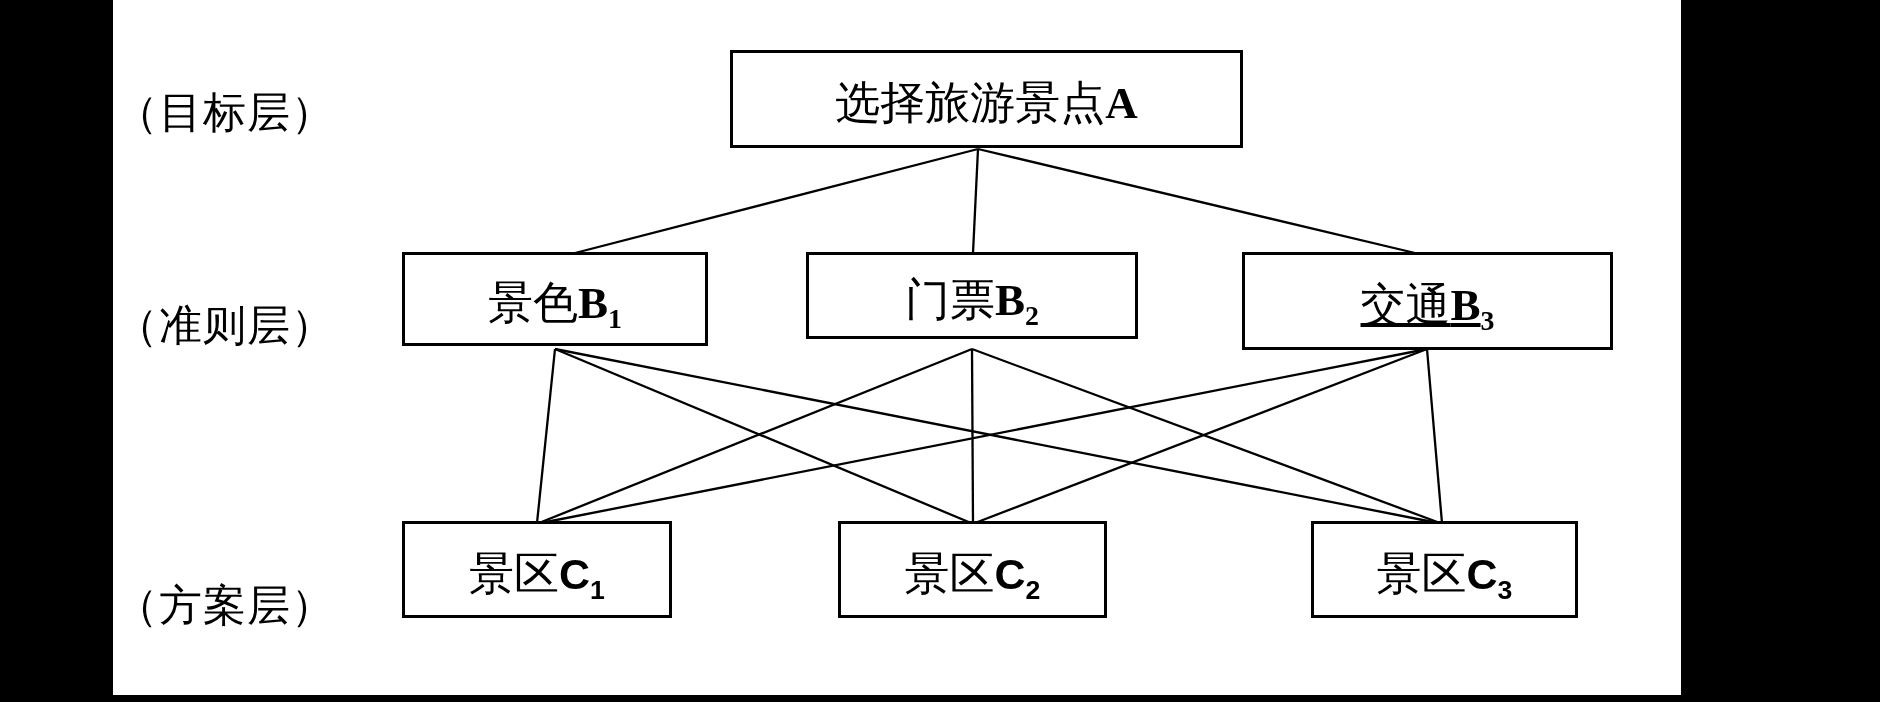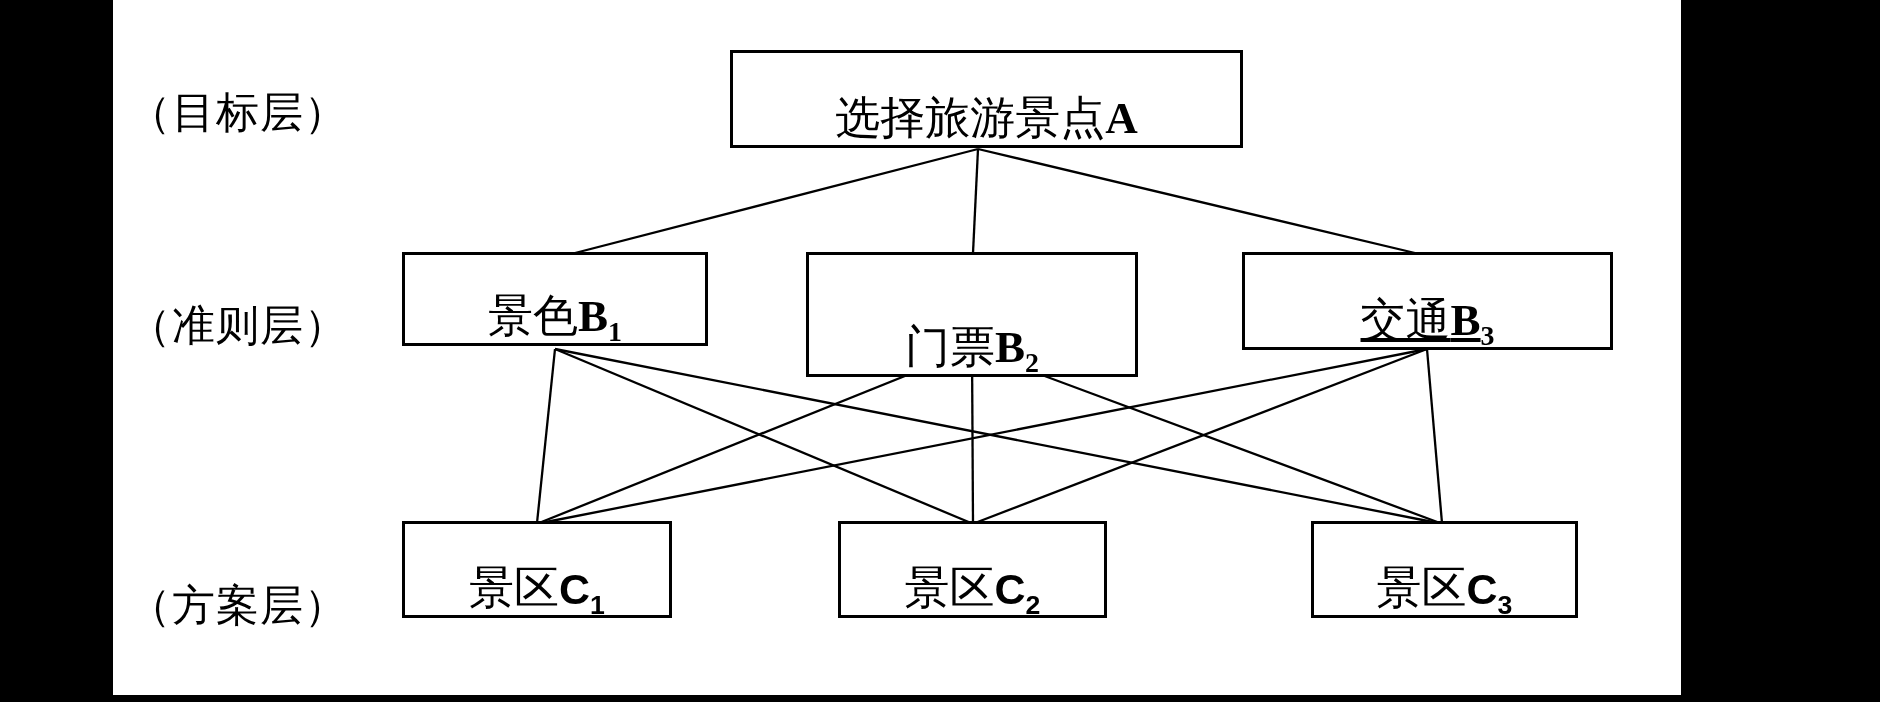--- a/index.html
+++ b/index.html
@@ -31,42 +31,42 @@
     stroke: #000000;
     stroke-width: 2.3;
   }
   .node {
     position: absolute;
     box-sizing: border-box;
     background: #ffffff;
     border: 3px solid #000000;
     display: flex;
     justify-content: center;
-    align-items: flex-end;
+    align-items: center;
     padding-top: 10px;
     font-size: 45px;
     line-height: 1.18;
     color: #000000;
     white-space: nowrap;
   }
   .node .sym {
     font-weight: bold;
     font-family: "Liberation Serif", "DejaVu Serif", serif;
   }
   .node.alt .sym {
     font-family: Liberation Sans, sans-serif;
     font-size: 43px;
   }
   .node .sym sub {
     font-size: 0.62em;
     line-height: 0;
   }
   .layer-label {
     position: absolute;
-    left: 128px;
+    left: 115px;
     font-size: 43px;
     color: #000000;
     letter-spacing: 1px;
     white-space: nowrap;
     text-align: right;
   }
 </style>
 </head>
 <body>
 
@@ -96,21 +96,21 @@
 
 <div class="node" style="left:730px; top:50px; width:513px; height:98px;">
   <span>选择旅游景点</span>
     <span class="sym"><span>A</span><sub></sub></span>
 </div>
 
 <div class="node" style="left:402px; top:252px; width:306px; height:94px;">
   <span>景色</span>
     <span class="sym"><span>B</span><sub>1</sub></span>
 </div>
-<div class="node" style="left:806px; top:252px; width:332px; height:125px;">
+<div class="node" style="left:806px; top:252px; width:332px; height:87px;">
   <span>门票</span>
     <span class="sym"><span>B</span><sub>2</sub></span>
 </div>
 <div class="node" style="left:1242px; top:252px; width:371px; height:98px;text-decoration:underline;">
   <span>交通</span>
     <span class="sym"><span>B</span><sub>3</sub></span>
 </div>
 
 <div class="node alt" style="left:402px; top:521px; width:270px; height:97px;">
   <span>景区</span>

